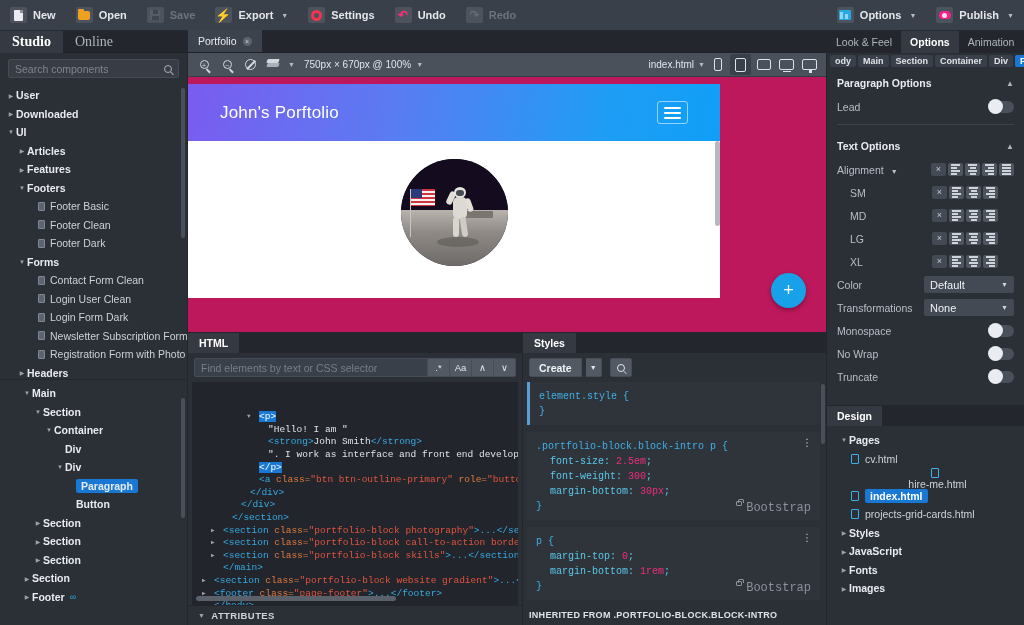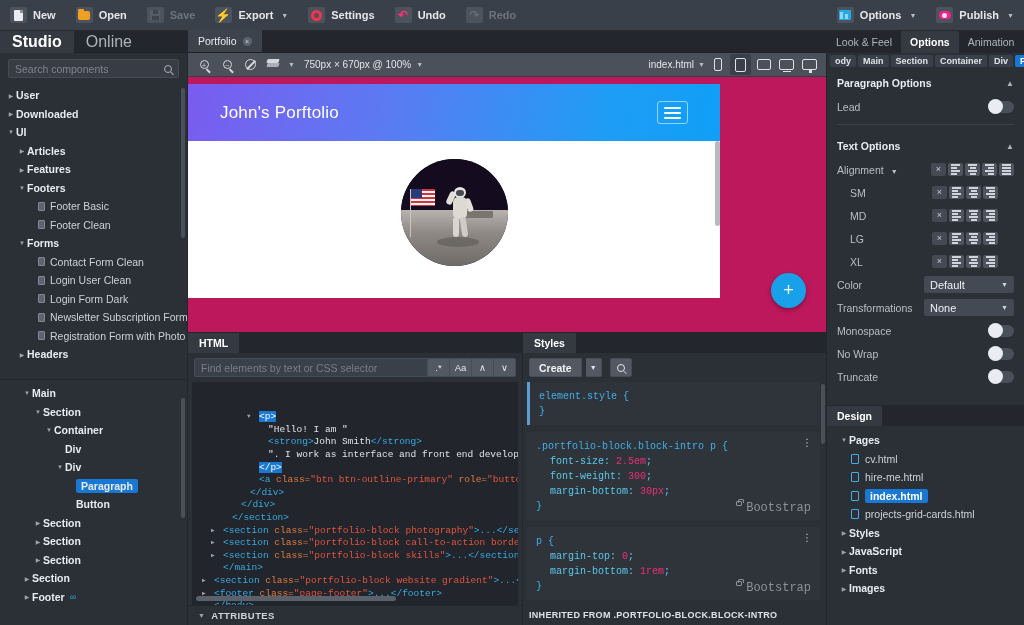--- a/index.html
+++ b/index.html
@@ -58,21 +58,21 @@
 
   
   .left {
     position:absolute; left:0; top:31px; width:188px; height:594px;
     background:#2b2f36; border-right:1px solid #23272d;
     display:flex; flex-direction:column;
   }
   .tabrow { display:flex; height:22px; background:#23272d; border-bottom:1px solid #1d2126;}
   .tab {
     padding:0 12px; height:22px; line-height:22px;
-    font-size:16px; color:#aeb4bd; cursor:pointer;
+    font-size:14px; color:#aeb4bd; cursor:pointer;font-family:Liberation Serif, serif;
   }
   .tab.active { background:#353a42; color:#ffffff; font-weight:bold; }
   .searchwrap { padding:6px 8px 4px 8px; }
   .searchbox {
     height:19px; background:#383d45; border:1px solid #464c55; border-radius:2px;
     display:flex; align-items:center; padding:0 6px;
   }
   .searchbox input {
     flex:1; background:transparent; border:0; outline:0;
     color:#cfd4db; font-size:10.5px; font-family:inherit;
@@ -422,20 +422,25 @@
         </div>
         <div class="tnode" style="padding-left: 28px;">
           <span class="tarrow"></span>
           <span class="fileico"></span>
           <span class="tlabel">Footer Basic</span>
         </div>
         <div class="tnode" style="padding-left: 28px;">
           <span class="tarrow"></span>
           <span class="fileico"></span>
           <span class="tlabel">Footer Clean</span>
+        </div>
+        <div class="tnode" style="padding-left: 28px;">
+          <span class="tarrow"></span>
+          <span class="fileico"></span>
+          <span class="tlabel">Footer Dark</span>
         </div>
         <div class="tnode grp" style="padding-left: 17px;">
           <span class="tarrow">▼</span>
           <span class="tlabel">Forms</span>
         </div>
         <div class="tnode" style="padding-left: 28px;">
           <span class="tarrow"></span>
           <span class="fileico"></span>
           <span class="tlabel">Contact Form Clean</span>
         </div>
@@ -925,21 +930,21 @@
       </div>
       <div class="d-tree" id="design-tree">
           <div class="tnode grp" style="padding-left: 12px;">
             <span class="tarrow">▼</span>
             <span class="tlabel" style="font-weight: bold;">Pages</span>
           </div>
           <div class="tnode" style="padding-left: 24px;">
             <span class="fileico2"></span>
             <span class="tlabel">cv.html</span>
           </div>
-          <div class="tnode" style="padding-left: 24px;">
+          <div class="tnode" style="padding-left: 24px; flex-direction: column;">
             <span class="fileico2"></span>
             <span class="tlabel">hire-me.html</span>
           </div>
           <div class="tnode" style="padding-left: 24px;">
             <span class="fileico2"></span>
             <span class="tlabel selpill">index.html</span>
           </div>
           <div class="tnode" style="padding-left: 24px;">
             <span class="fileico2"></span>
             <span class="tlabel">projects-grid-cards.html</span>

